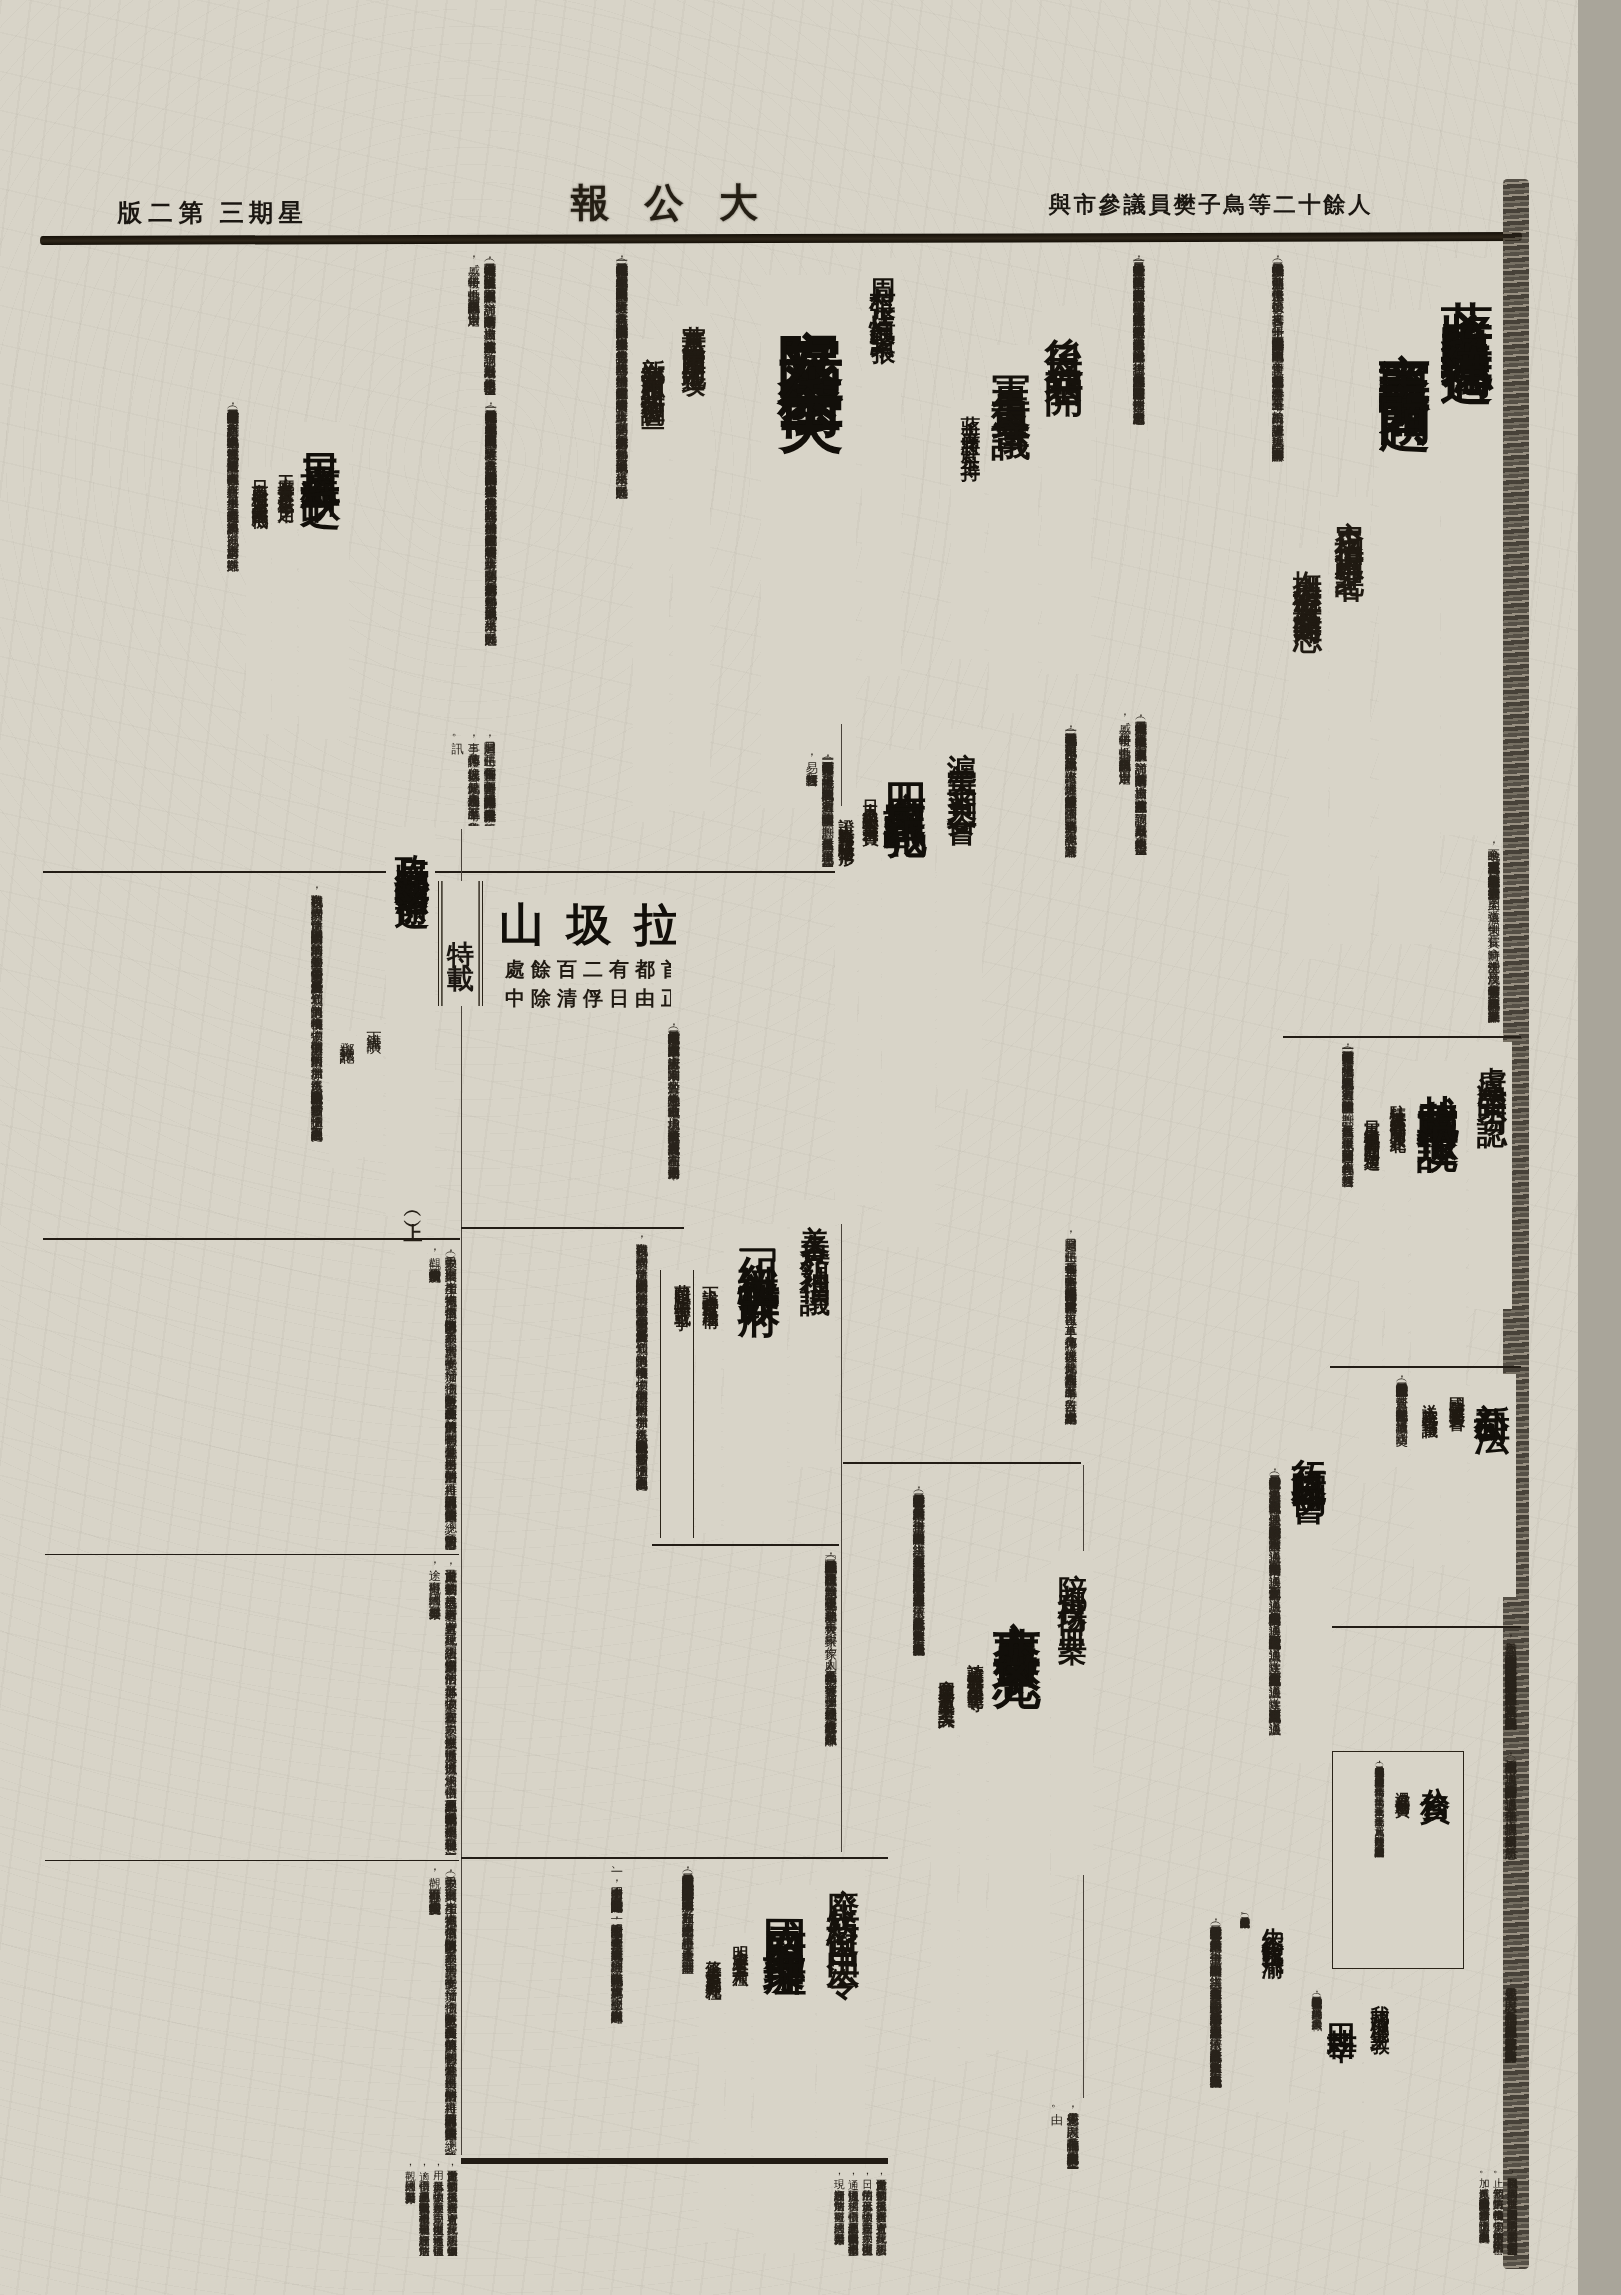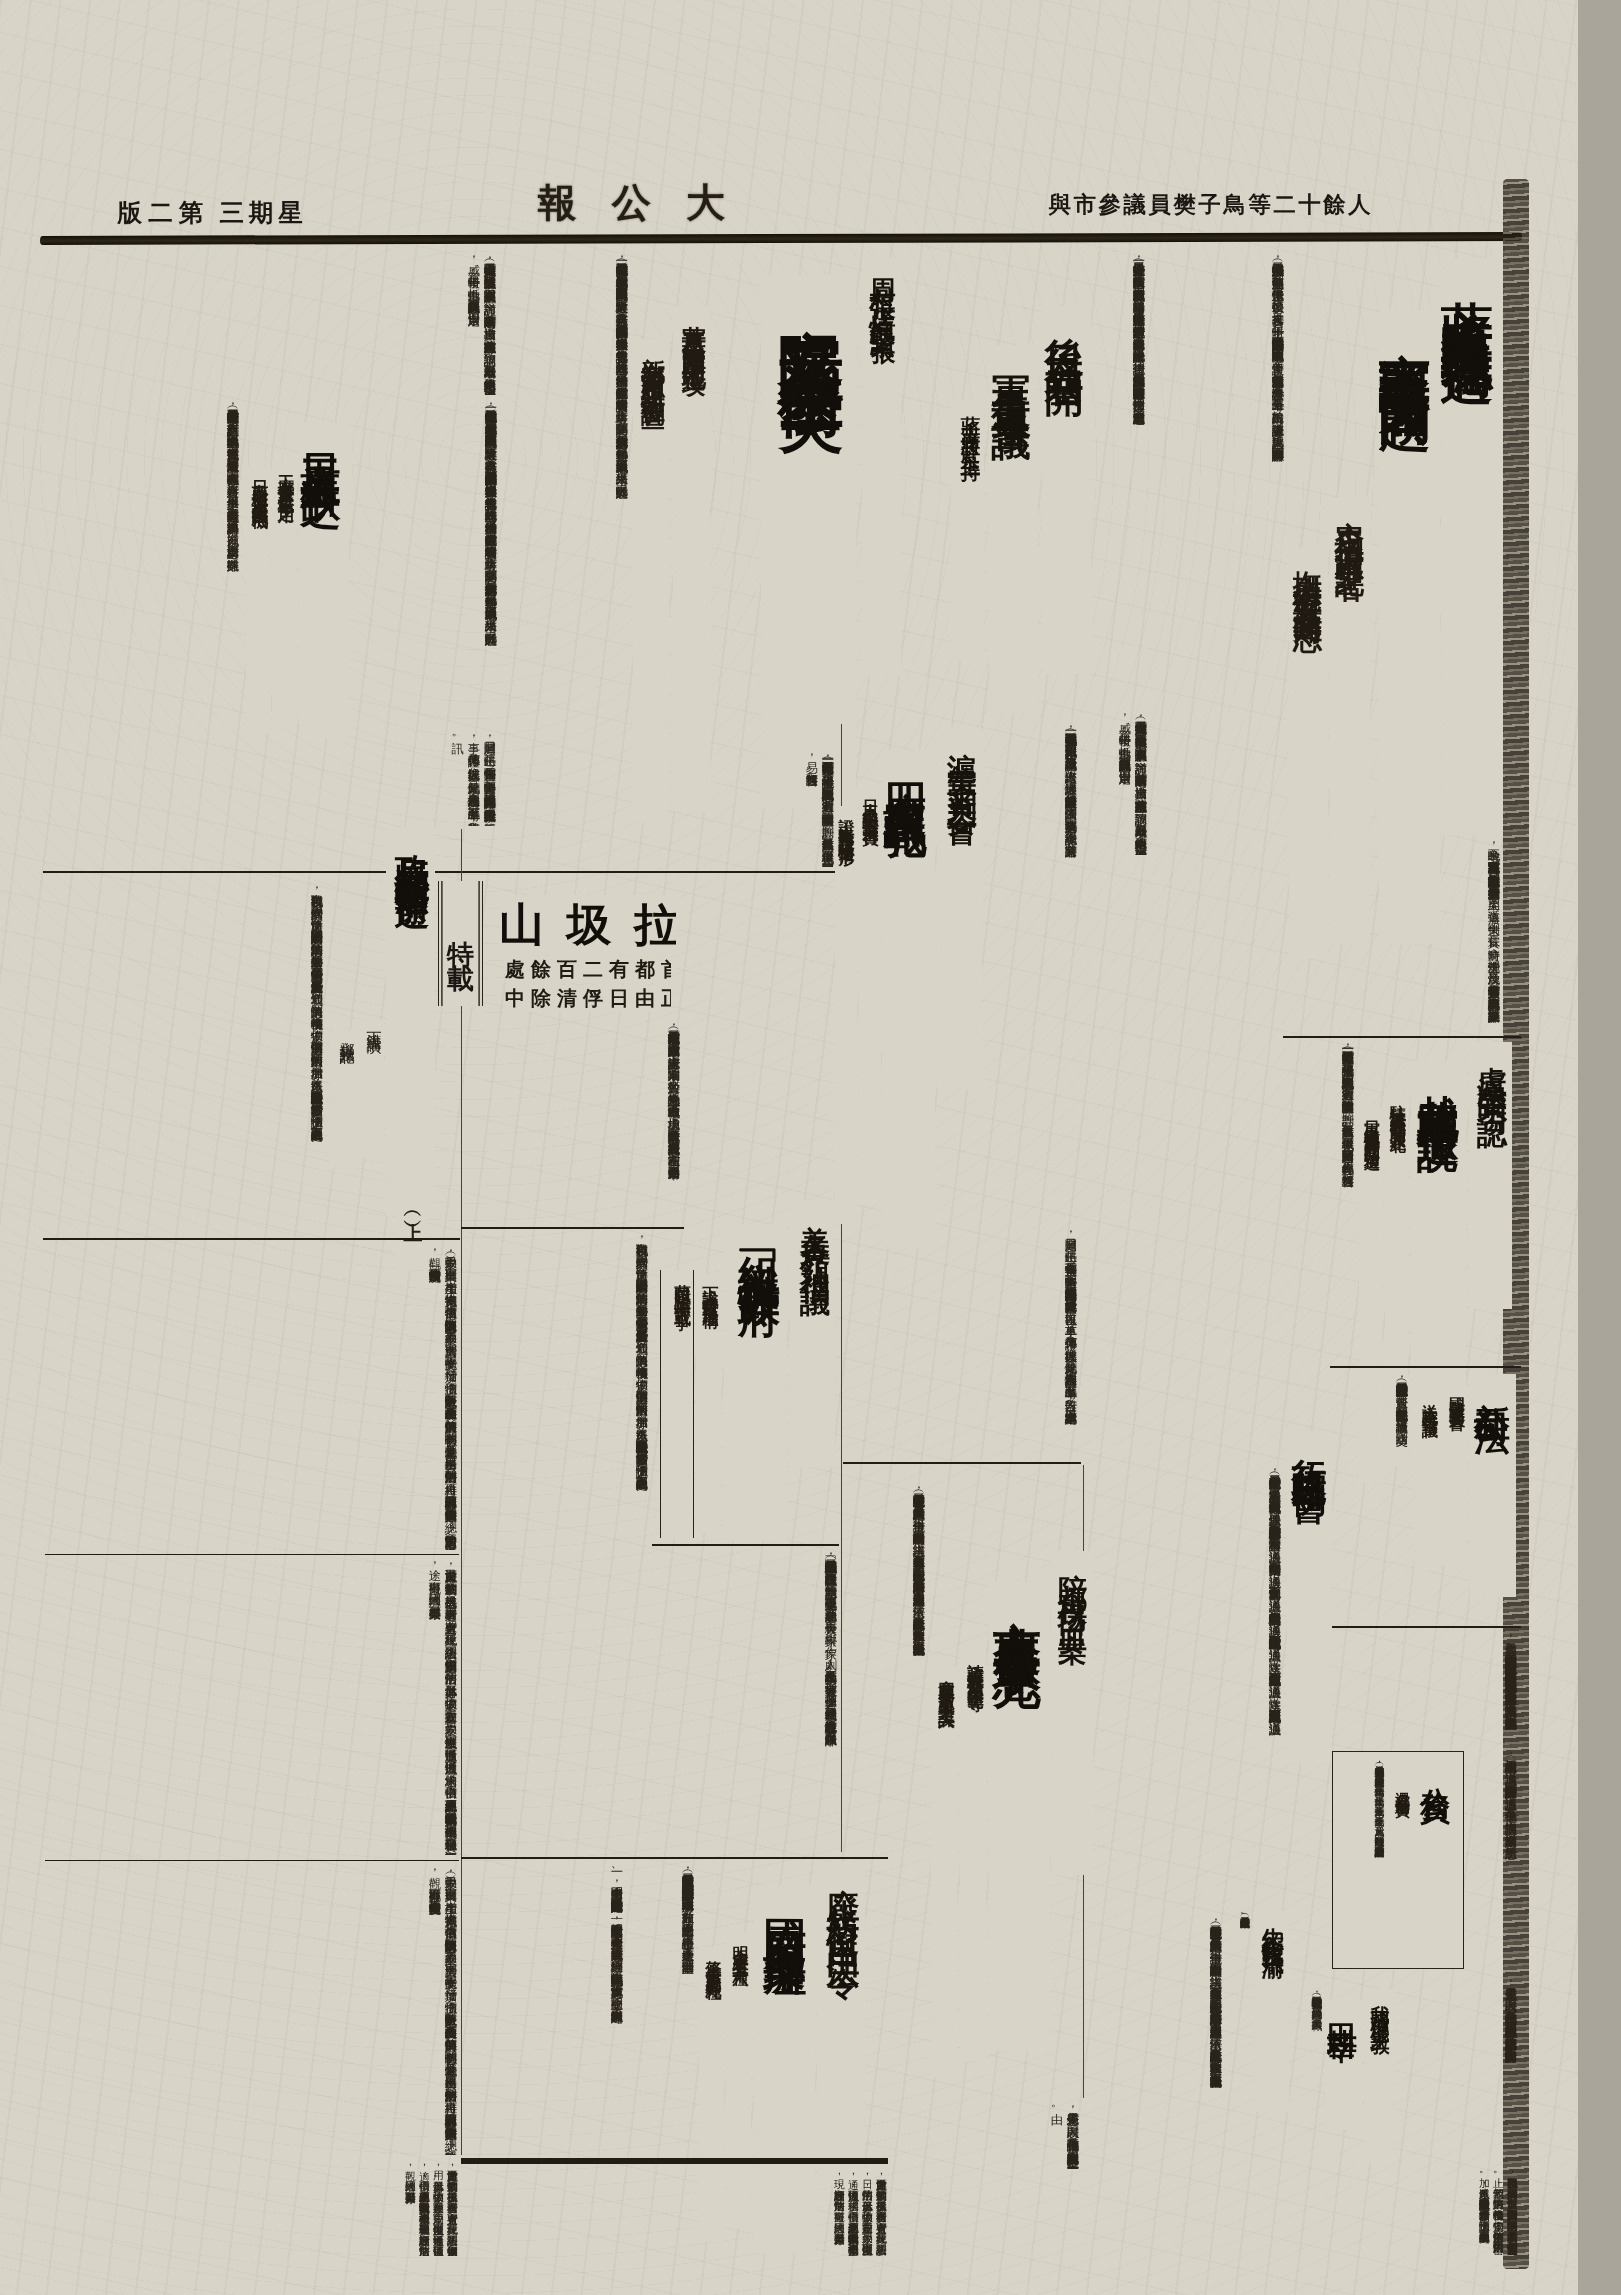--- a/index.html
+++ b/index.html
@@ -34,21 +34,21 @@
            background:#d8d4c8;display:flex;align-items:center;justify-content:center;}
   .sidebox{border-left:1.4px solid #2a2318;border-right:1.4px solid #2a2318;background:#d8d4c8;}
 </style>
 </head>
 <body>
 
 <div class="page">
 
   <div class="abs rl" style="left:84px;top:196px;width:159px;font-size:24.5px;font-weight:bold;letter-spacing:.25em;">版二第</div>
   <div class="abs rl" style="left:184px;top:196px;width:159px;font-size:24.5px;font-weight:bold;letter-spacing:.2em;">三期星</div>
-  <div class="abs rl" style="left:505px;top:176px;width:288px;font-size:39px;font-weight:bold;letter-spacing:.9em;color:#241e14;text-shadow:0 0 2.2px rgba(30,24,14,.6);">報公大</div>
+  <div class="abs rl" style="left:505px;top:176px;width:288px;font-size:39px;font-weight:bold;letter-spacing:.9em;color:#241e14;text-shadow:0 0 2.2px rgba(30,24,14,.6);text-align:right;">報公大</div>
   <div class="abs rl" style="left:1038px;top:190px;width:346px;font-size:22.3px;font-weight:bold;letter-spacing:.12em;">與市參議員樊子鳥等二十餘人</div>
   <div class="abs rule-th" style="left:40px;top:234px;width:1482px;height:9.4px;"></div>
   <div class="abs fold" style="left:1503px;top:179px;width:26px;height:2090px;"></div>
 
   <div class="abs v hl mask" style="left:1441px;top:258px;width:62px;height:577px;font-size:53px;">蔣主席昨與魏德邁</div>
   <div class="abs v hl mask" style="left:1379px;top:310px;width:61px;height:634px;font-size:52px;">商談軍事方面問題</div>
   <div class="abs v sub mask" style="left:1330px;top:497px;width:40px;height:447px;font-size:29px;">定今日招待滬市中外記者</div>
   <div class="abs v sub mask" style="left:1289px;top:548px;width:39px;height:411px;font-size:29px;">撫慰滬市父老及蒙難同志</div>
   <div class="abs v bt" style="left:1149px;top:254px;width:137px;height:692px;">（中央社上海十二日電）今滬市仍懸掛國旗，熱烈歡迎主席蒞滬，主席十一日下午抵滬後，以長途勞頓，未接見賓客，十二日上午十一時，魏德邁將軍偕秘書伍漢民晉謁主席於官邸，對中國地區軍事問題，作重要會談，主席夫婦並留魏氏在官邸午膳，會談歷三小時五十分，至下午三時三十五分，魏氏始辭出，據張道藩語記者，魏氏謁見主席，係請示關於軍事方面問題。</div>
   <div class="abs v bt" style="left:1286px;top:840px;width:216px;height:189px;">至晚七時，魏德邁將軍及美海軍司令柯克將軍，特假華懋飯店七樓設宴為主席夫婦洗塵，被邀參加者有錢大鈞夫婦，周至柔、張道藩、朱世明、黃仁霖、俞濟時、沈士華夫婦、及沈昌煥，美方作陪者有美領事喬雪華、美軍總部參謀長梅白克，副參謀長凱樂涯等。</div>

